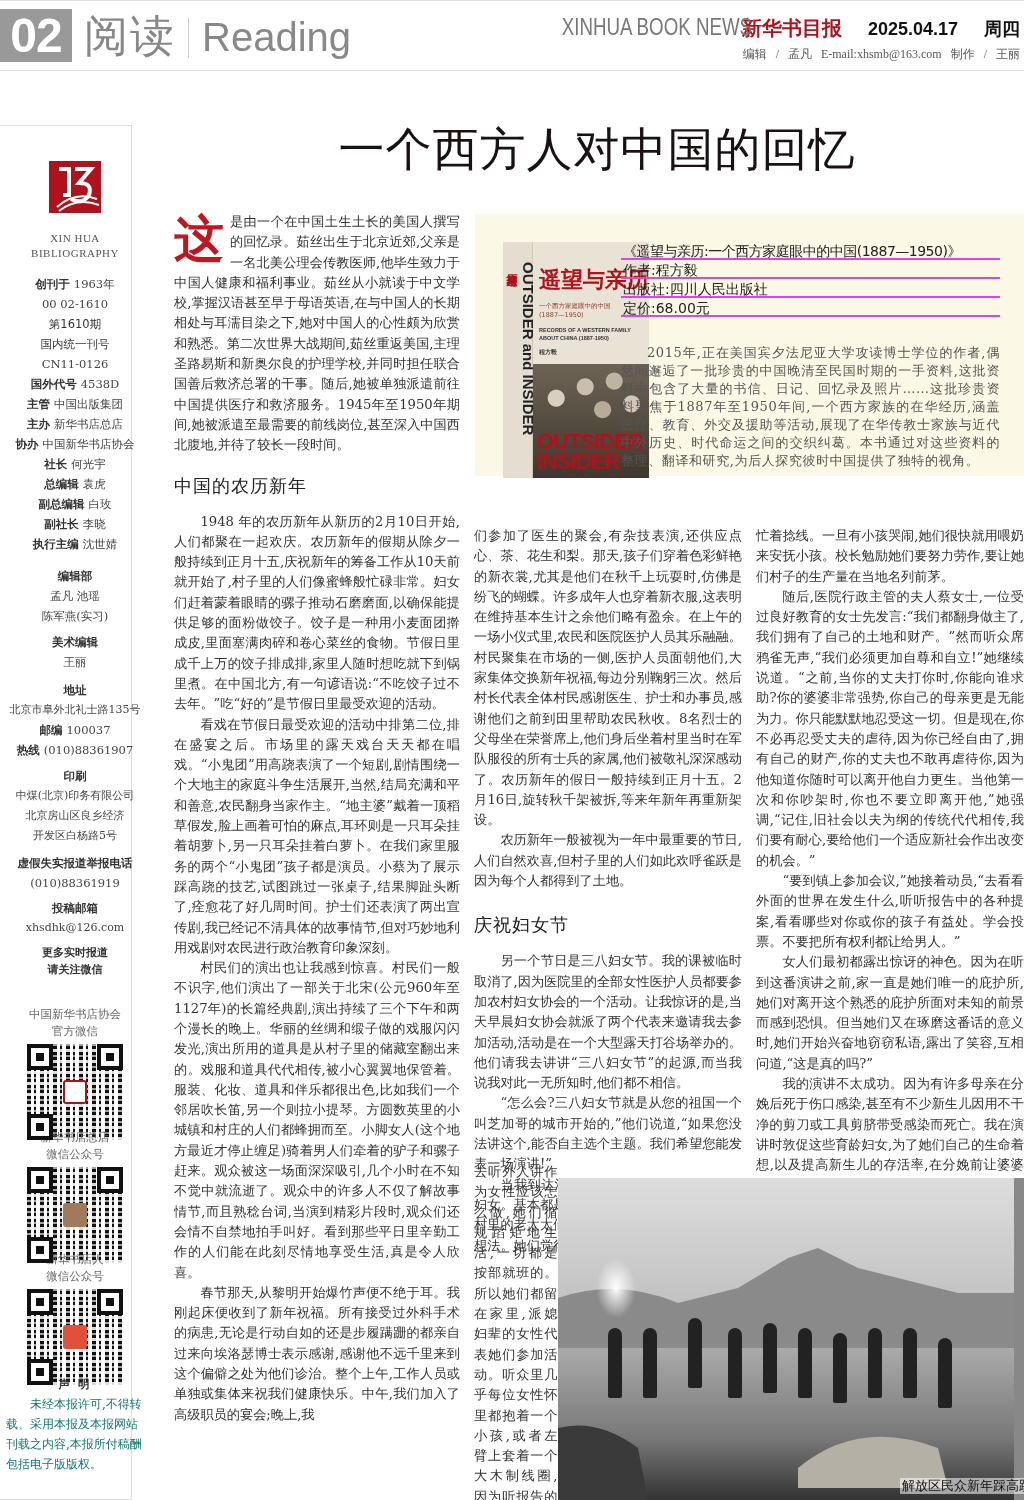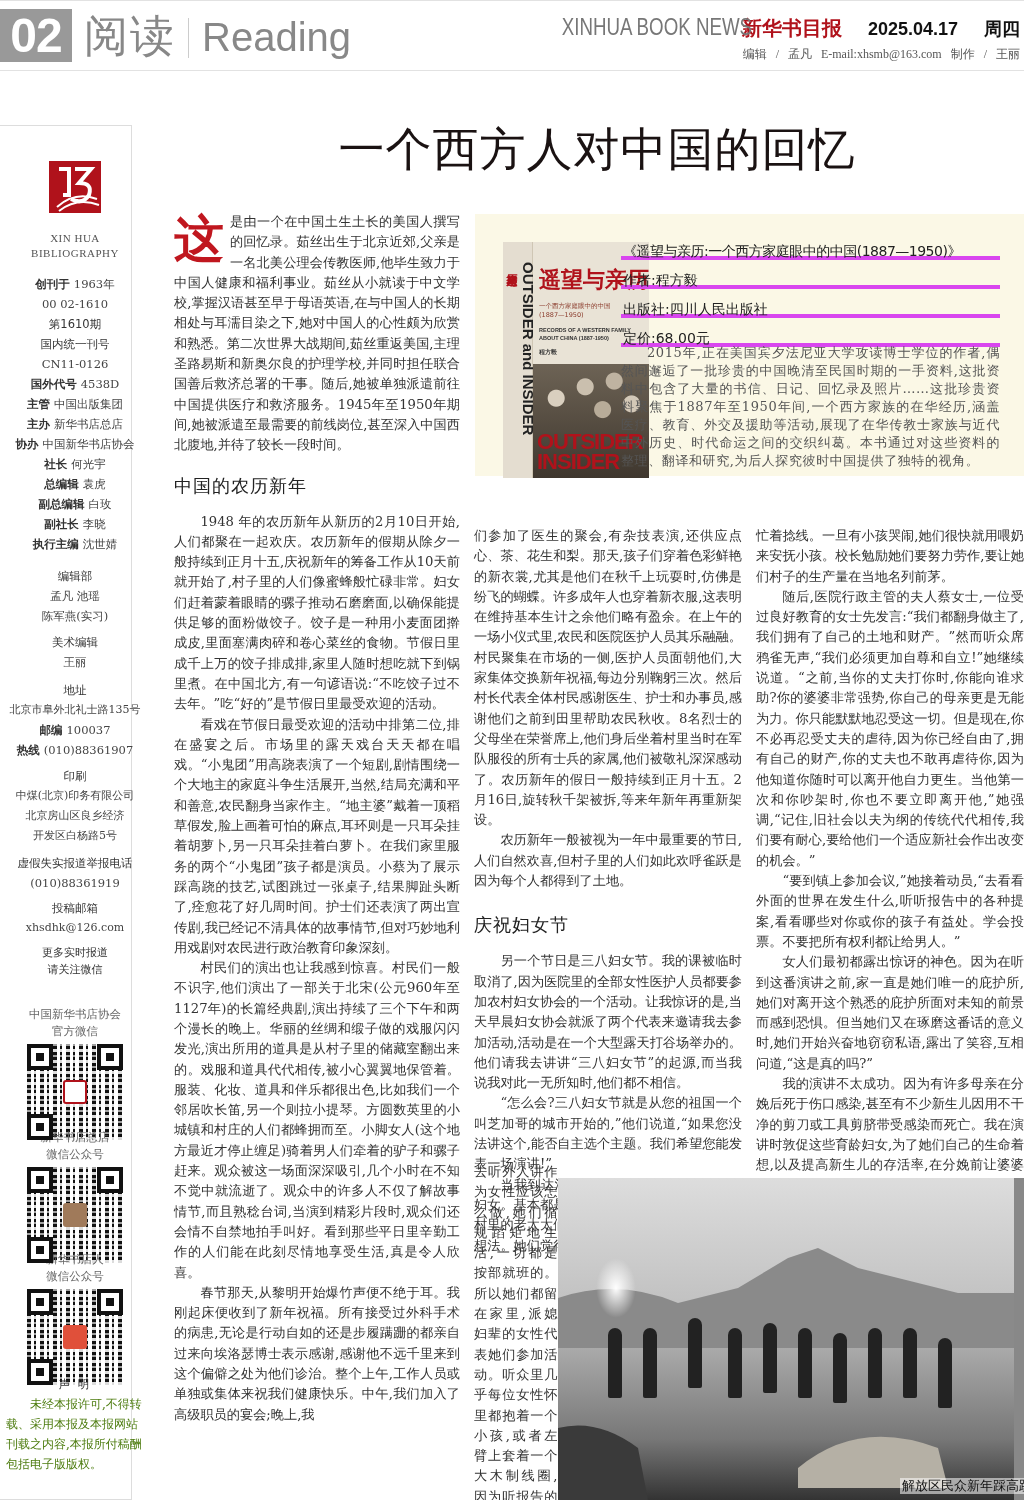--- a/index.html
+++ b/index.html
@@ -20,31 +20,31 @@
 #mast-week{font:bold 18px/30px "DejaVu Sans",sans-serif;color:#111}
 #credits{right:4px;top:46px;font:12px/16px "Liberation Serif",serif;color:#555;white-space:nowrap;word-spacing:6px}
 
 #sidebar{left:0;top:125px;width:132px;height:1375px;border:1px solid #ddd;border-left:none;text-align:center;font:11.5px/20px "DejaVu Serif",serif;color:#444}
 #logo{position:absolute;left:49px;top:35px;width:52px;height:52px;background:#b0121b}
 #logo svg{width:52px;height:52px}
 #logo-en{position:absolute;left:0;top:105px;width:150px;font:11px/15px "Liberation Serif",serif;color:#555;letter-spacing:.5px}
 .sb-block{position:absolute;left:0;width:150px}
 .sb-line{display:block;white-space:nowrap}
 .sb-key{font-family:"DejaVu Sans",sans-serif;font-weight:bold;color:#333;margin-right:4px}
-.sb-head{font-family:"DejaVu Sans",sans-serif;font-weight:normal;color:#333}
+.sb-head{font-family:"DejaVu Sans",sans-serif;font-weight:bold;color:#333}
 .sb-grey{font-family:"DejaVu Sans",sans-serif;color:#666}
 .qr{width:96px;height:96px;margin:4px auto 6px;position:relative;background:
 repeating-linear-gradient(90deg,#111 0 4px,#fff 4px 7px,#111 7px 9px,#fff 9px 13px),
 #fff;}
 .qr:before{content:"";position:absolute;inset:0;background:
 repeating-linear-gradient(0deg,rgba(255,255,255,.85) 0 3px,transparent 3px 6px,rgba(255,255,255,.6) 6px 8px,transparent 8px 11px)}
 .qr .fp{position:absolute;width:26px;height:26px;border:4px solid #111;background:#fff;z-index:2}
 .qr .fp:after{content:"";position:absolute;left:5px;top:5px;width:8px;height:8px;background:#111}
 .qr .c{position:absolute;left:36px;top:36px;width:24px;height:24px;z-index:3;border-radius:3px}
-#notice-text{text-align:left;padding:0 6px;text-indent:2em;color:#4d7c0f;line-height:20px;font-size:12px}
+#notice-text{text-align:left;padding:0 6px;text-indent:2em;color:#0f766e;line-height:20px;font-size:12px}
 
 #article-title{left:170px;top:120px;width:854px;text-align:center;font:46px/58px "DejaVu Sans",sans-serif;color:#1a1212;letter-spacing:1px}
 
 .col{position:absolute;font:13.2px/20.3px "DejaVu Serif",serif;color:#333;text-align:justify}
 .col p{text-indent:2em}
 .col p.noind{text-indent:0}
 .col h2{font:18px/24px "DejaVu Sans",sans-serif;color:#222;text-align:left;font-weight:normal;letter-spacing:1px}
 #dropcap{float:left;font:bold 50px/50px "DejaVu Serif",serif;color:#c0171f;margin:2px 6px 0 0;width:50px;height:58px;text-align:center}
 
 #book-box{left:475px;top:214px;width:549px;height:262px;background:#fbf8e6}
@@ -59,21 +59,21 @@
 #cover-author{position:absolute;left:6px;top:106px;font:bold 6px/8px "DejaVu Sans",sans-serif;color:#333}
 #cover-photo{position:absolute;left:0;top:122px;width:116px;height:114px;background:
 radial-gradient(circle at 20% 30%,#d9cfbf 0 8px,transparent 9px),
 radial-gradient(circle at 45% 20%,#cabfae 0 8px,transparent 9px),
 radial-gradient(circle at 70% 15%,#bfb3a1 0 8px,transparent 9px),
 radial-gradient(circle at 85% 35%,#d3c8b7 0 8px,transparent 9px),
 radial-gradient(circle at 60% 40%,#b8ac99 0 8px,transparent 9px),
 linear-gradient(#6d6355,#3f372e)}
 #cover-outsider{position:absolute;left:4px;top:190px;font:bold 22px/20px "Liberation Sans",sans-serif;color:#b0121b;letter-spacing:-1px}
 #book-info{position:absolute;left:146px;top:28px;width:379px;font:14px/18px "DejaVu Sans",sans-serif;color:#222}
-.info-row{border-bottom:4px solid #d946ef;padding:0 0 0 2px;height:18px;margin-bottom:11px;white-space:nowrap}
+.info-row{border-bottom:2px solid #d946ef;padding:0 0 0 2px;height:18px;margin-bottom:1px;white-space:nowrap}
 #book-desc{position:absolute;left:146px;top:130px;width:379px;font:13px/18px "DejaVu Serif",serif;color:#555;text-align:justify;letter-spacing:.6px}
 #book-desc p{text-indent:2em}
 
 #photo{left:558px;top:1178px;width:508px;height:322px;overflow:hidden;background:#888}
 #photo-sky{position:absolute;left:0;top:0;width:456px;height:150px;background:linear-gradient(#ddd,#bcbcbc)}
 #photo-mtn{position:absolute;left:0;top:70px;width:456px;height:110px}
 #photo-ground{position:absolute;left:0;top:170px;width:456px;height:152px;background:linear-gradient(#aaa,#777 60%,#333)}
 #photo-sun{position:absolute;left:38px;top:80px;width:40px;height:60px;background:radial-gradient(#fff,rgba(255,255,255,0) 70%)}
 #photo-caption{position:absolute;right:6px;bottom:6px;font:13px/16px "DejaVu Sans",sans-serif;color:#111;background:rgba(255,255,255,.55);padding:0 2px}
 .ppl{position:absolute;top:150px;width:14px;height:70px;background:#222;border-radius:7px 7px 2px 2px}

